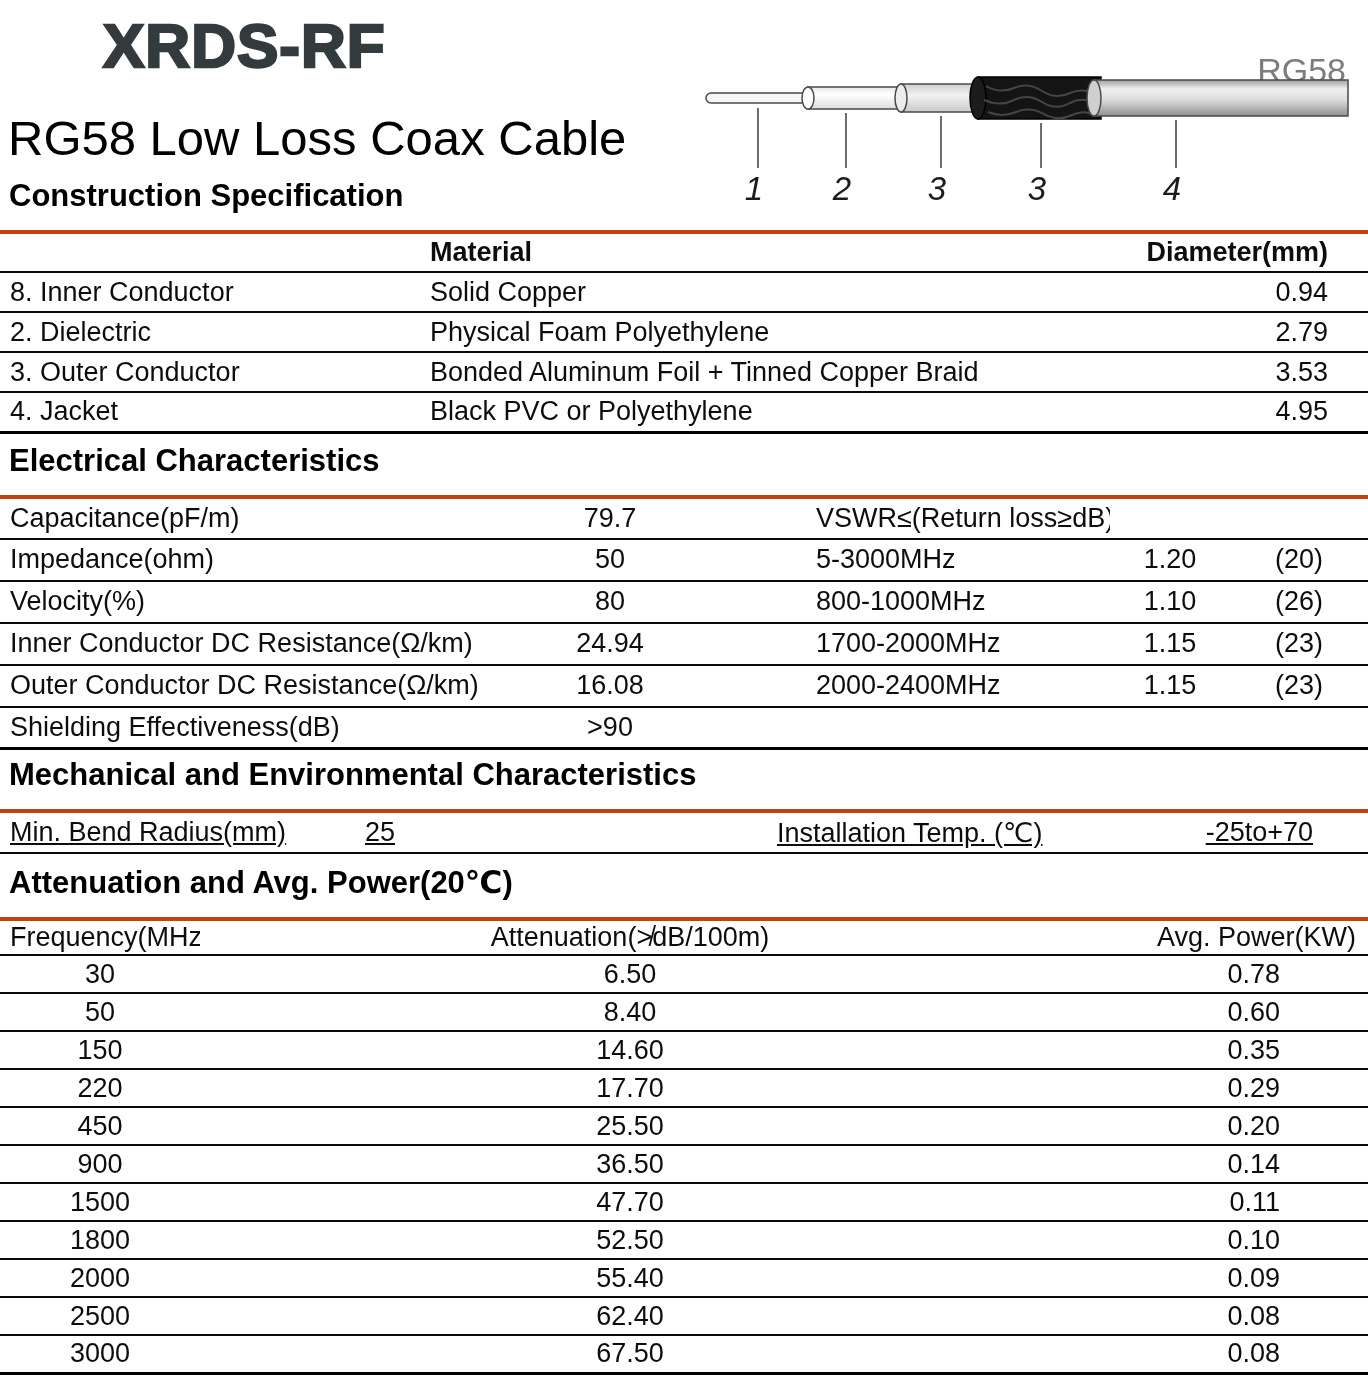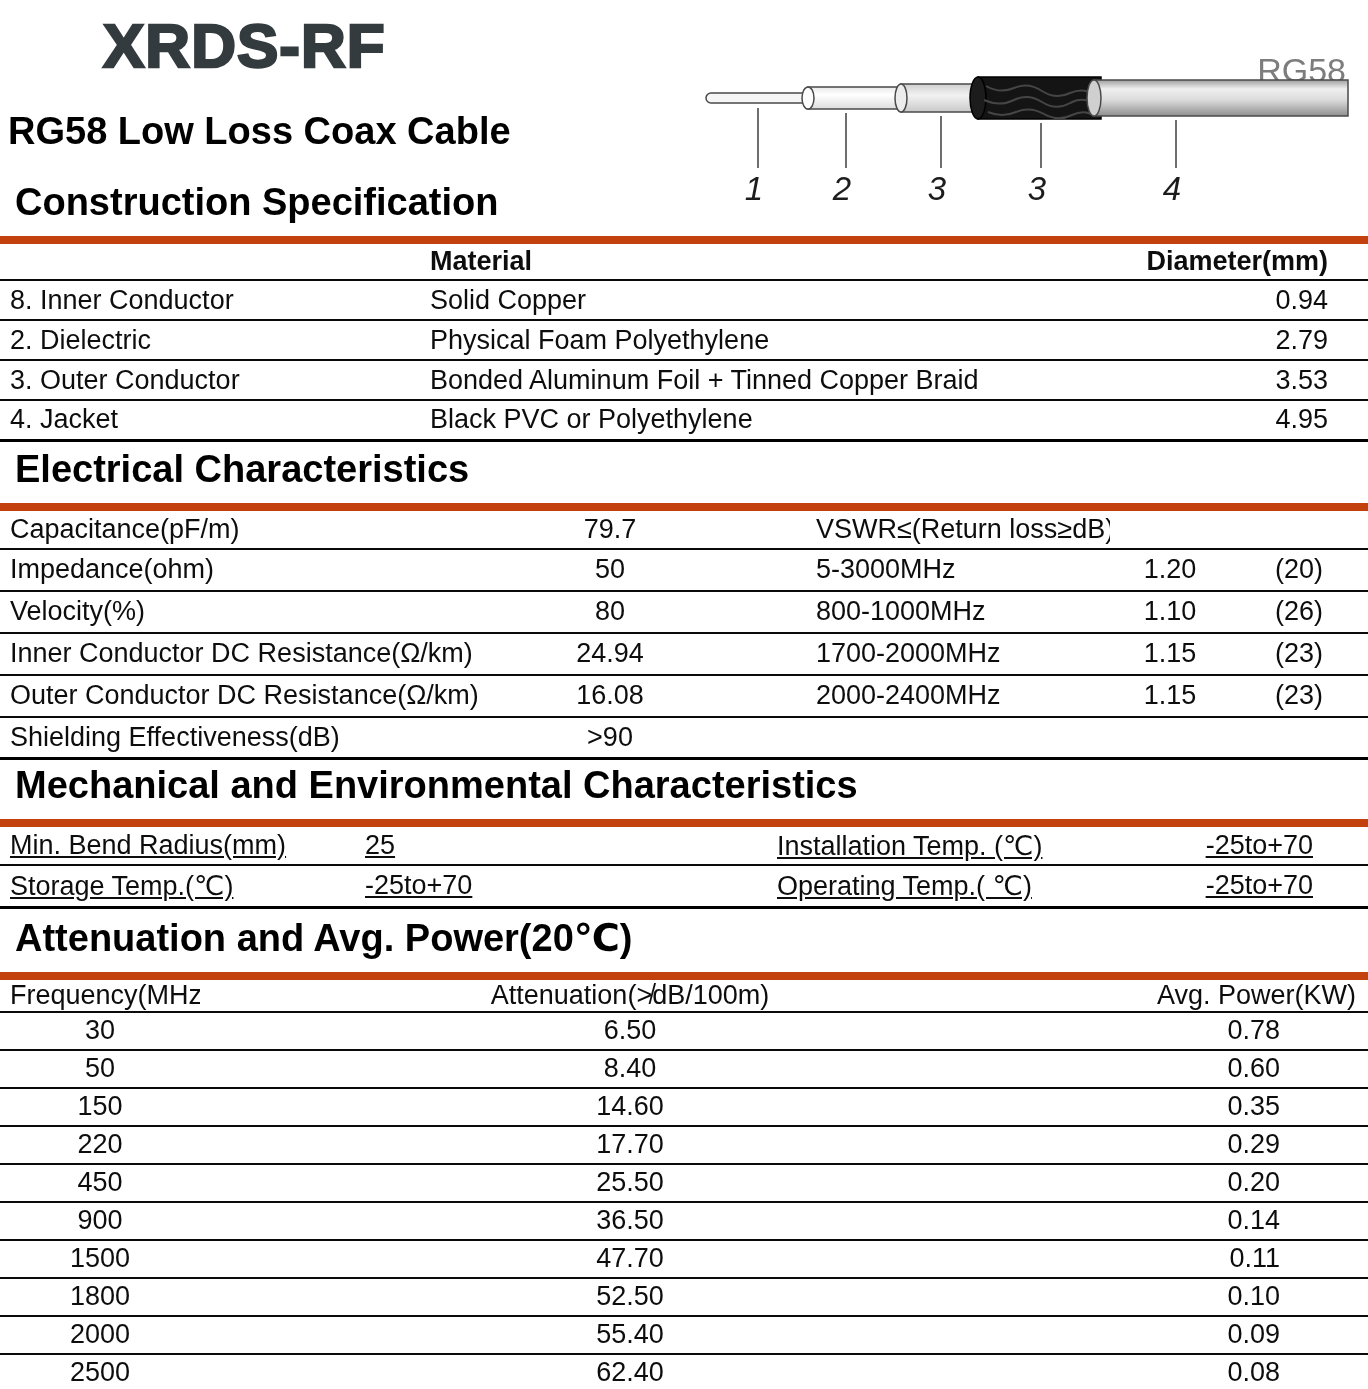--- a/index.html
+++ b/index.html
@@ -16,35 +16,35 @@
   
   .header { position:absolute; top:16px; left:0; width:1368px; height:176px; }
   .logo {
     position:absolute; left:103px; top:-6px;
     font-size:62px; font-weight:900; letter-spacing:1px;
     color:#333b3e;
     -webkit-text-stroke:2.5px #333b3e;
   }
   .subtitle {
     position:absolute; left:8px; top:94px;
-    font-size:38px; font-weight:bold; color:#000;
+    font-size:49px; font-weight:normal; color:#000;
   }
   .diagram { position:absolute; left:696px; top:12px; width:662px; height:180px; }
 
   
   .content { position:absolute; top:176px; left:0; width:1368px; }
   h2.section-title {
-    margin:7px; padding:2px 0 10px 8px;
-    font-size:38px; line-height:34px; font-weight:bold; color:#000;
+    margin:1px; padding:2px 0 16px 8px;
+    font-size:31px; line-height:34px; font-weight:bold; color:#000;
   }
   h2.mt8  { margin-top:8px; }
   h2.mt6  { margin-top:6px; }
   h2.mt10 { margin-top:10px; }
 
-  table { width:1368px; border-collapse:collapse; table-layout:fixed; border-top:8px solid #c2410c; }
+  table { width:1368px; border-collapse:collapse; table-layout:fixed; border-top:4px solid #c2410c; }
   td, th { font-size:27px; font-weight:normal; color:#0d0d0d; white-space:nowrap; overflow:hidden; padding:0; text-align:left; }
   tr.rrow td, tr.rrow th { border-bottom:2px solid #0a0a0a; }
   tr.lastrow td { border-bottom:3px solid #000; }
 
   
   .t-construction th { font-weight:bold; height:40px; }
   .t-construction td { height:40px; }
   .t-construction .c1 { padding-left:10px; }
   .t-construction .c2 { padding-left:10px; }
   .t-construction .c3 { text-align:right; padding-right:40px; }
@@ -244,26 +244,20 @@
           <col style="width:430px">
           <col style="width:173px">
         </colgroup>
       <tbody>
         <tr class="rrow">
           <td class="m1">Min. Bend Radius(mm)</td>
           <td class="m2">25</td>
           <td class="m3">Installation Temp. (℃)</td>
           <td class="m4">-25to+70</td>
         </tr>
-        <tr class="rrow lastrow">
-          <td class="m1">Storage Temp.(℃)</td>
-          <td class="m2">-25to+70</td>
-          <td class="m3">Operating Temp.( ℃)</td>
-          <td class="m4">-25to+70</td>
-        </tr>
       </tbody>
     </table>
 
     <h2 class="section-title mt10">Attenuation and Avg. Power(20℃)</h2>
     <table class="t-attenuation">
       <colgroup>
           <col style="width:200px">
           <col style="width:820px">
           <col style="width:348px">
         </colgroup>

